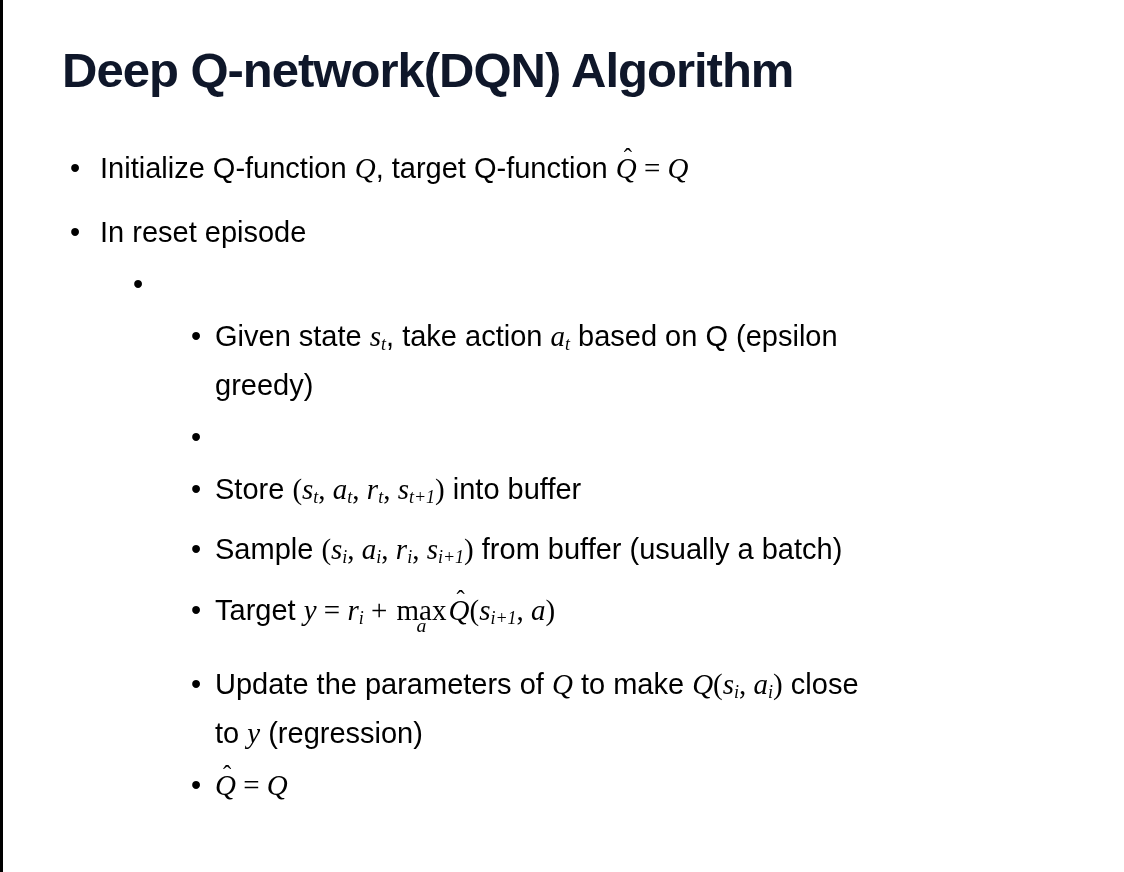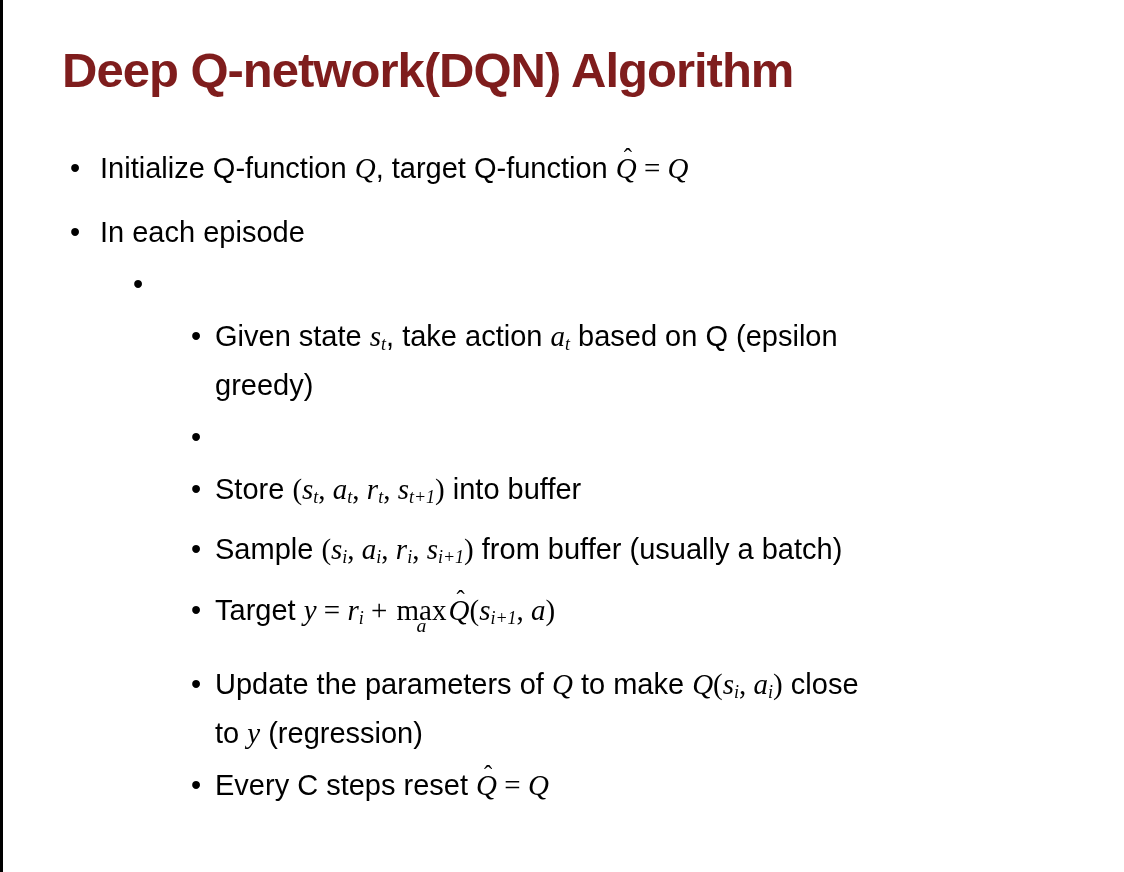--- a/index.html
+++ b/index.html
@@ -15,21 +15,21 @@
     position:absolute;left:0;top:0;
     width:3px;height:872px;
     background:#000000;
   }
   .slide-title{
     margin:42px 0 0 62px;
     font-size:49px;
     font-weight:700;
     letter-spacing:-1px;
     line-height:1.15;
-    color:#7f1d1d;
+    color:#0f172a;
   }
   .bullet-list{margin-top:50px;}
   .bullet{
     display:flex;
     font-size:29px;
     line-height:40px;
     margin-bottom:12px;
     color:#000000;
   }
   .bullet-list .bullet:nth-child(1){margin-bottom:24px;}
@@ -92,21 +92,21 @@
 <div class="slide">
   <h1 class="slide-title">Deep Q-network(DQN) Algorithm</h1>
 
   <div class="bullet-list">
       <div class="bullet b1">
         <span class="dot">•</span>
         <span class="content"><span class="txt">Initialize Q-function </span><span class="mvar">Q</span><span class="txt">, target Q-function </span><span class="hatwrap"><span class="hatglyph">ˆ</span><span class="mvar">Q</span></span><span class="mup"> = </span><span class="mvar">Q</span></span>
       </div>
       <div class="bullet b1">
         <span class="dot">•</span>
-        <span class="content"><span class="txt">In each episode</span></span>
+        <span class="content"><span class="txt">In reset episode</span></span>
       </div>
       <div class="bullet b2">
         <span class="dot">•</span>
       </div>
       <div class="bullet b3">
         <span class="dot">•</span>
         <span class="content"><span class="txt">Given state </span><span class="mvar">s<span class="msub">t</span></span><span class="txt">, take action </span><span class="mvar">a<span class="msub">t</span></span><span class="txt"> based on Q (epsilon</span><br><span class="txt">greedy)</span></span>
       </div>
       <div class="bullet b3">
         <span class="dot">•</span>
@@ -122,16 +122,16 @@
       <div class="bullet b3 extra-space">
         <span class="dot">•</span>
         <span class="content"><span class="txt">Target </span><span class="mvar">y</span><span class="mup"> = </span><span class="mvar">r<span class="msub">i</span></span><span class="mup"> + </span><span class="uop"><span class="op">max</span><span class="under">a</span></span><span class="hatwrap"><span class="hatglyph">ˆ</span><span class="mvar">Q</span></span><span class="mup">(</span><span class="mvar">s<span class="msub">i+1</span></span><span class="mup">, </span><span class="mvar">a</span><span class="mup">)</span></span>
       </div>
       <div class="bullet b3">
         <span class="dot">•</span>
         <span class="content"><span class="txt">Update the parameters of </span><span class="mvar">Q</span><span class="txt"> to make </span><span class="mvar">Q</span><span class="mup">(</span><span class="mvar">s<span class="msub">i</span></span><span class="mup">, </span><span class="mvar">a<span class="msub">i</span></span><span class="mup">)</span><span class="txt"> close</span><br><span class="txt">to </span><span class="mvar">y</span><span class="txt"> (regression)</span></span>
       </div>
       <div class="bullet b3">
         <span class="dot">•</span>
-        <span class="content"><span class="txt">Every C steps reset </span><span class="hatwrap"><span class="hatglyph">ˆ</span><span class="mvar">Q</span></span><span class="mup"> = </span><span class="mvar">Q</span></span>
+        <span class="content"><span class="hatwrap"><span class="hatglyph">ˆ</span><span class="mvar">Q</span></span><span class="mup"> = </span><span class="mvar">Q</span></span>
       </div>
     </div>
 </div>
 
 </body></html>

